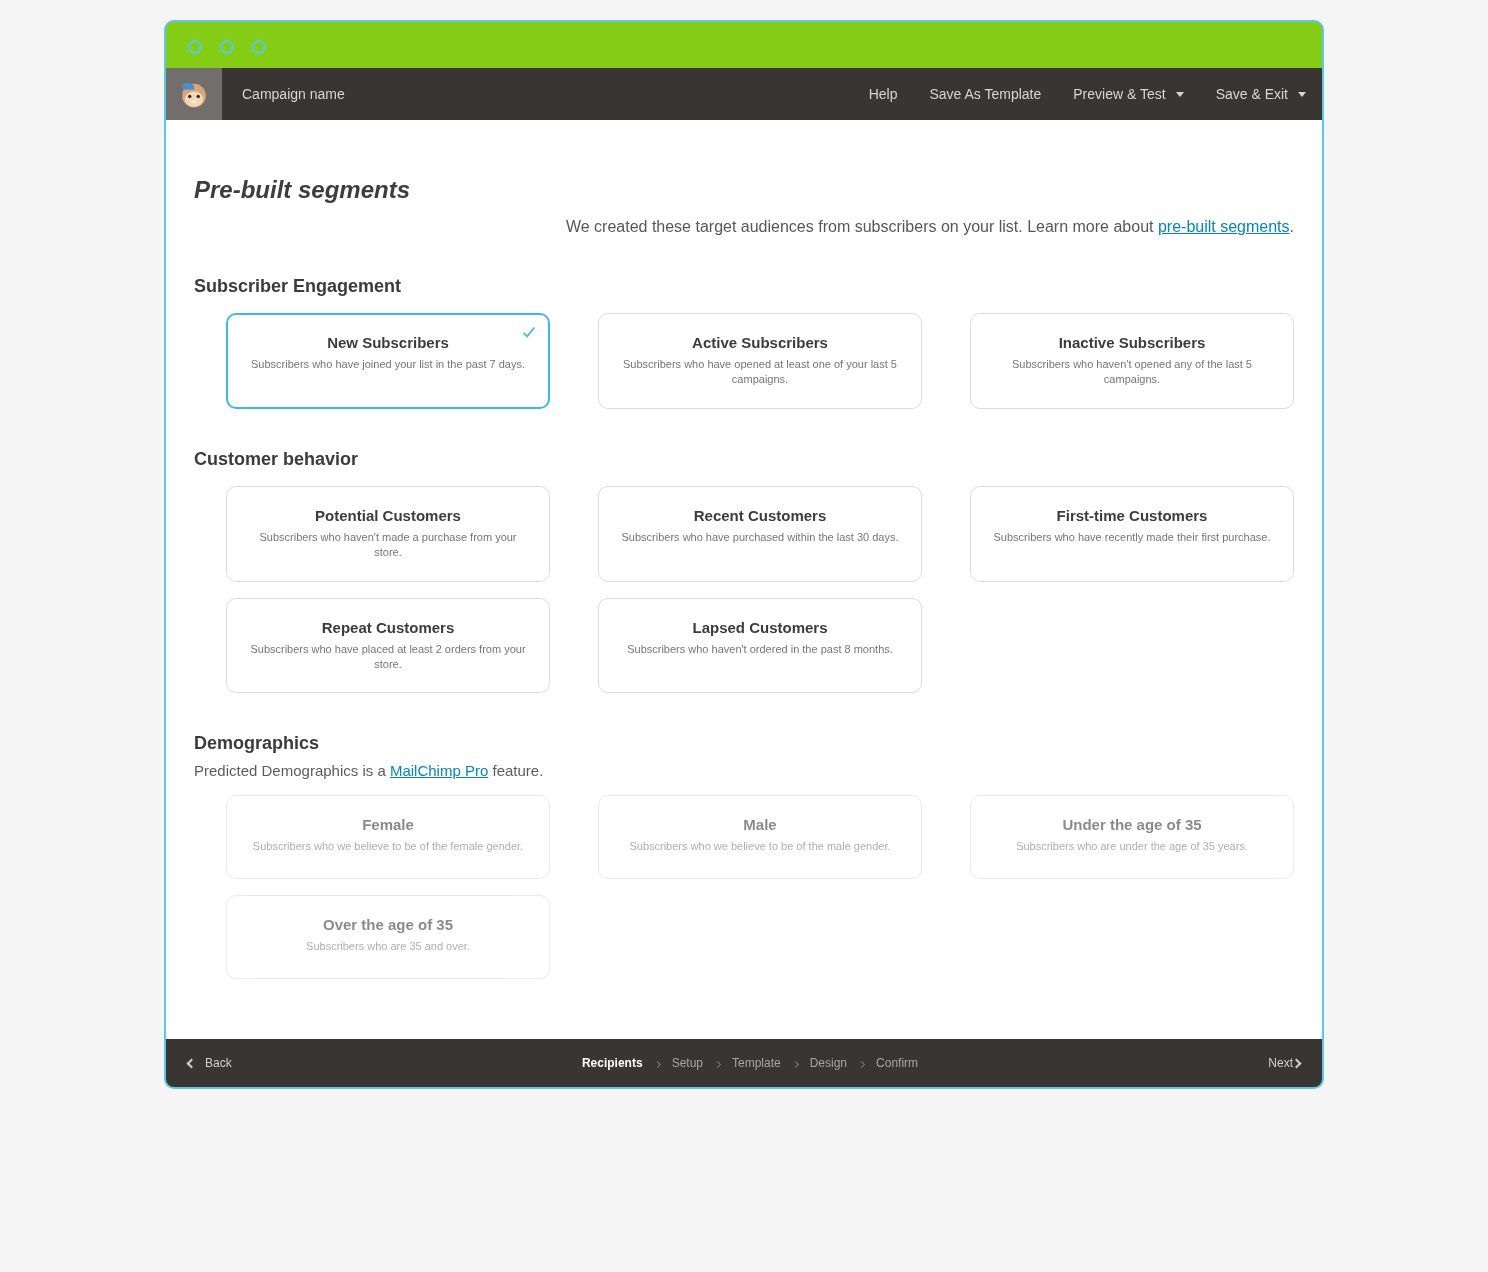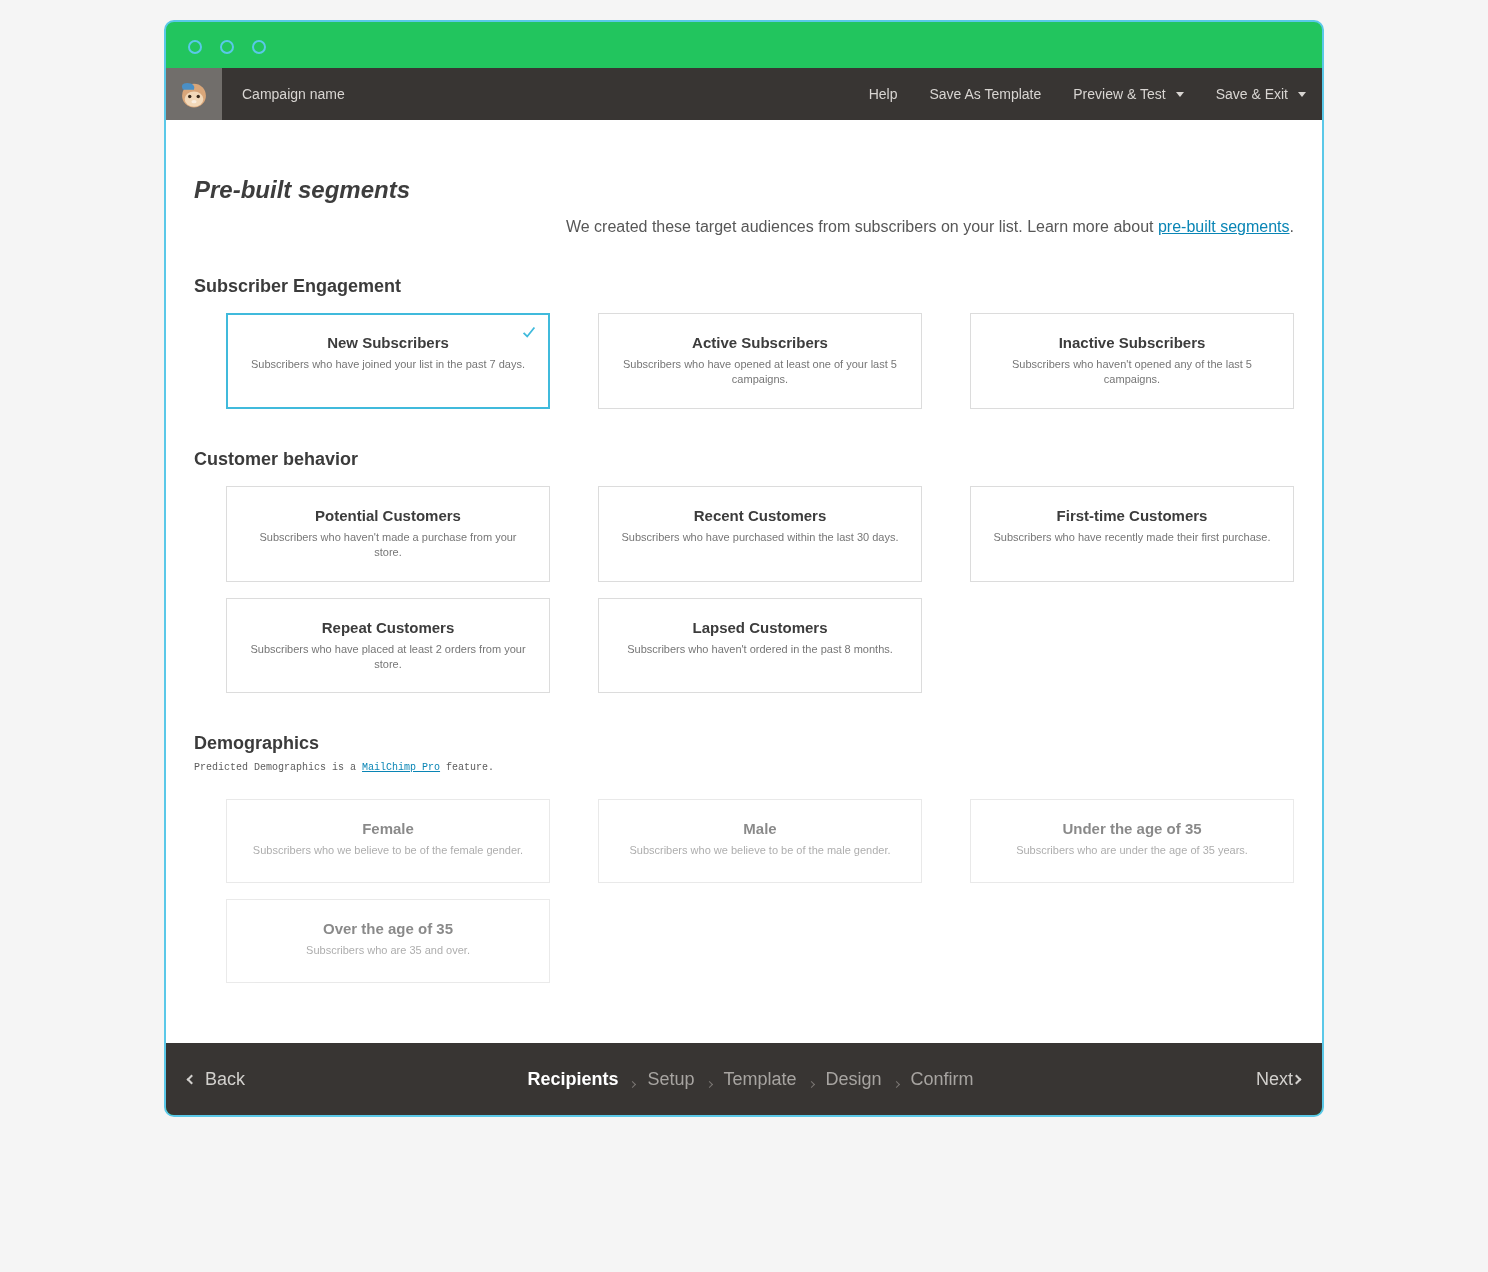--- a/index.html
+++ b/index.html
@@ -3,21 +3,21 @@
 <meta charset="utf-8">
 <style>
   * { box-sizing: border-box; margin: 0; padding: 0; }
   body {
     font-family: -apple-system, BlinkMacSystemFont, "Segoe UI", Helvetica, Arial, sans-serif;
     background: #f5f5f5;
     padding: 20px;
     color: #333;
   }
   .browser-frame {
-    background: #22c55e;
+    background: #84cc16;
     border: 2px solid #5ac8e8;
     border-radius: 10px;
     overflow: hidden;
     max-width: 1160px;
     margin: 0 auto;
   }
   .chrome-dots {
     display: flex;
     gap: 18px;
     padding: 18px 22px 14px;
@@ -76,35 +76,34 @@
   }
   .link { color: #0985b5; text-decoration: underline; cursor: pointer; }
   .section-title {
     font-size: 18px;
     font-weight: 700;
     color: #3b3b3b;
     margin-bottom: 16px;
     margin-top: 40px;
   }
   .section-desc {
-    font-size: 10px;
+    font-size: 15px;
     color: #5c5c5c;
-    margin-bottom: 26px;
+    margin-bottom: 16px;
     margin-top: -8px;
-    font-family: Liberation Mono, monospace;
   }
   .card-grid {
     display: grid;
     grid-template-columns: repeat(3, 1fr);
     gap: 16px;
     margin-bottom: 20px;
   }
   .card {
     border: 1px solid #dcdcdc;
-    border-radius: 0;
+    border-radius: 10px;
     padding: 20px 18px;
     text-align: center;
     position: relative;
     cursor: pointer;
     min-height: 84px;
     margin-left: 32px;
   }
   .card.selected {
     border: 2px solid #40badc;
     padding: 19px 17px;
@@ -127,22 +126,22 @@
   .check-icon {
     position: absolute;
     top: 8px; right: 10px;
     width: 18px; height: 18px;
   }
   .footer {
     background: #383533;
     color: #d2d0cd;
     display: flex;
     align-items: center;
-    height: 72px;
-    font-size: 18px;
+    height: 48px;
+    font-size: 12px;
     padding: 16px 22px;
   }
   .footer-back { display: flex; align-items: center; gap: 10px; cursor: pointer; }
   .footer-next { display: flex; align-items: center; cursor: pointer; }
   .footer-steps {
     flex: 1;
     display: flex;
     justify-content: center;
     align-items: flex-end;
     gap: 12px;

